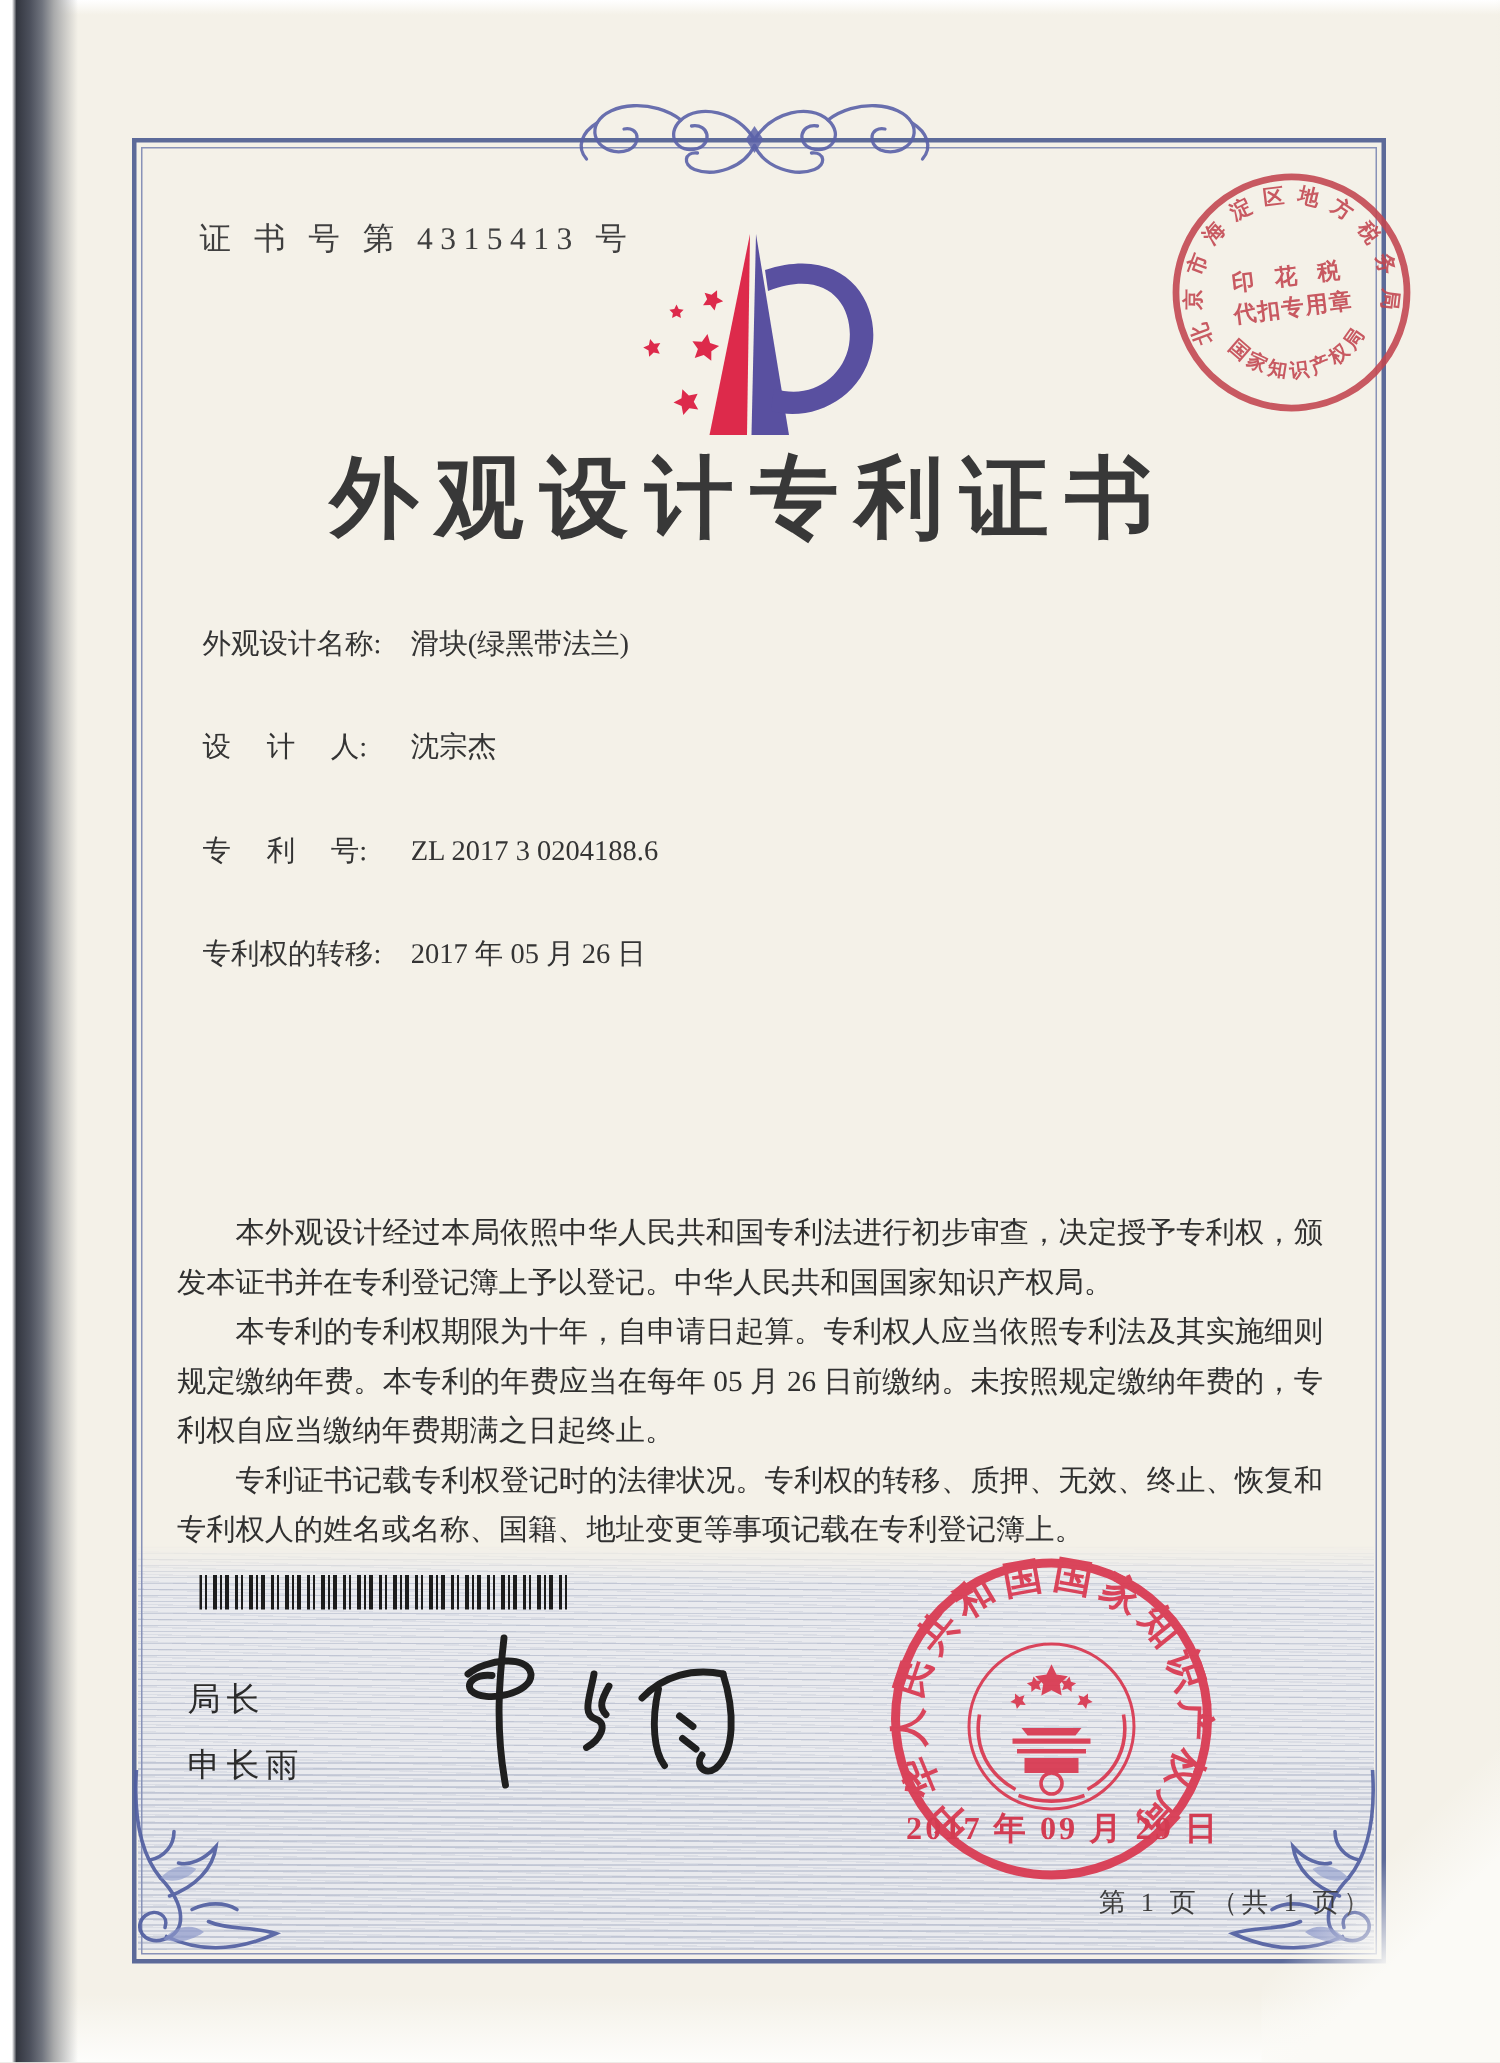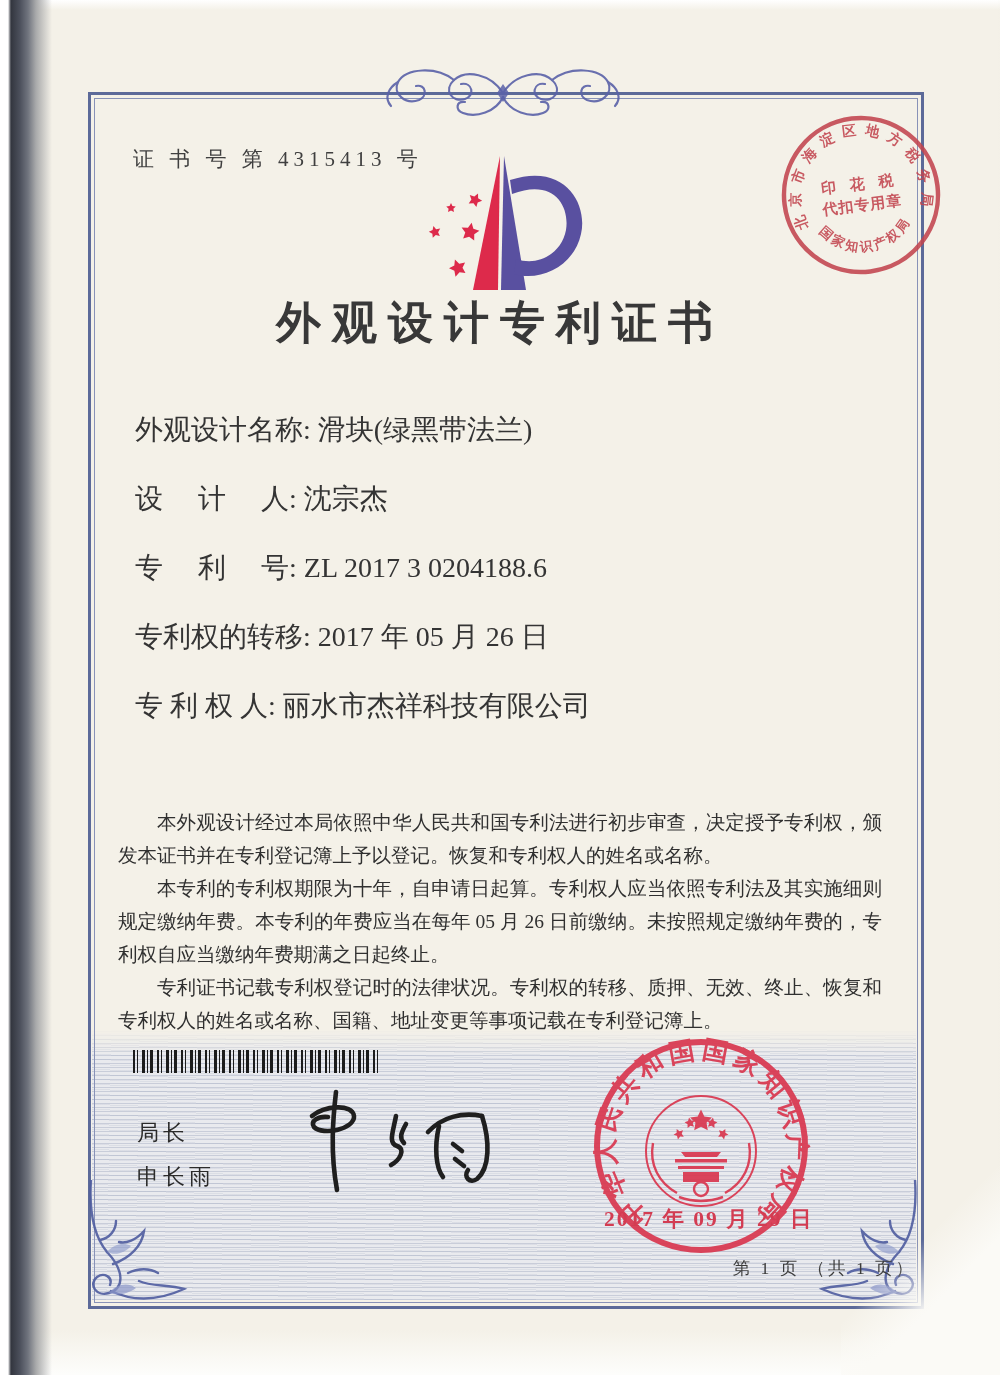--- a/index.html
+++ b/index.html
@@ -26,36 +26,36 @@
     background-image:
       repeating-linear-gradient(0deg,rgba(148,158,184,.38) 0 1px,rgba(0,0,0,0) 1px 4px),
       repeating-linear-gradient(2deg,rgba(148,158,184,.16) 0 1px,rgba(0,0,0,0) 1px 5px);
     -webkit-mask-image:linear-gradient(180deg,transparent 0,#000 26px);
     mask-image:linear-gradient(180deg,transparent 0,#000 26px);}
   .cert-no{position:absolute;left:133px;top:145px;font-size:21px;letter-spacing:5px;color:#3f3f3f;z-index:3;}
   .logo{position:absolute;left:413px;top:150px;width:184px;height:148px;z-index:3;}
   .tax-stamp{position:absolute;left:772px;top:106px;width:178px;height:178px;z-index:4;
     transform:rotate(-7deg);opacity:.88;}
   .title{position:absolute;left:0;top:293px;width:1000px;text-align:center;z-index:3;
-    font-size:45px;font-weight:bold;letter-spacing:11px;color:#383838;}
+    font-size:59px;font-weight:bold;letter-spacing:11px;color:#383838;}
   .fields{position:absolute;left:135px;top:416px;width:740px;z-index:3;}
-  .field-row{font-size:28px;line-height:28px;margin-bottom:41px;color:#343434;}
+  .field-row{font-size:19px;line-height:28px;margin-bottom:41px;color:#343434;}
   .field-label{display:inline-block;min-width:134px;white-space:pre;}
   .field-value{white-space:pre;}
   .paras{position:absolute;left:118px;top:806px;width:764px;z-index:3;
     font-size:19.5px;line-height:33px;text-align:justify;color:#303030;}
   .paras p{margin:0;text-indent:2em;}
   .barcode{position:absolute;left:133px;top:1050px;width:248px;height:23px;z-index:3;
     background:repeating-linear-gradient(90deg,
       #1c1c1c 0 2px,rgba(0,0,0,0) 2px 4px,
       #1c1c1c 4px 5px,rgba(0,0,0,0) 5px 9px,
       #1c1c1c 9px 12px,rgba(0,0,0,0) 12px 14px,
       #1c1c1c 14px 15px,rgba(0,0,0,0) 15px 17px,
       #1c1c1c 17px 20px,rgba(0,0,0,0) 20px 24px);}
-  .issuer{position:absolute;left:137px;top:1118px;z-index:3;font-size:22px;letter-spacing:4px;color:#2b2b2b;}
+  .issuer{position:absolute;left:125px;top:1118px;z-index:3;font-size:22px;letter-spacing:4px;color:#2b2b2b;}
   .issuer div{margin-bottom:14px;}
   .sig{position:absolute;left:292px;top:1086px;width:215px;height:112px;z-index:3;}
   .seal{position:absolute;left:586px;top:1031px;width:230px;height:230px;z-index:3;opacity:.92;}
   .seal-date{position:absolute;left:604px;top:1204px;z-index:5;font-size:21.5px;letter-spacing:2px;
     color:#d33c52;font-weight:bold;white-space:pre;}
   .footer{position:absolute;left:0;top:1256px;width:916px;text-align:right;z-index:3;
     font-size:17.5px;letter-spacing:3px;color:#3c3c3c;}
   .ornament-top{position:absolute;left:358px;top:62px;width:290px;height:64px;z-index:3;}
   .flourish{position:absolute;width:124px;height:128px;z-index:3;}
   .flourish.bl{left:80px;top:1180px;}
@@ -149,25 +149,24 @@
     <text x="89" y="104" text-anchor="middle" font-size="15" letter-spacing="1" fill="#c2454f" font-weight="bold">代扣专用章</text>
   </svg>
 
   <div class="title">外观设计专利证书</div>
 
   <div class="fields">
     <div class="field-row"><span class="field-label">外观设计名称:</span> <span class="field-value">滑块(绿黑带法兰)</span></div>
     <div class="field-row"><span class="field-label">设　 计　 人:</span> <span class="field-value">沈宗杰</span></div>
     <div class="field-row"><span class="field-label">专　 利　 号:</span> <span class="field-value">ZL 2017 3 0204188.6</span></div>
     <div class="field-row"><span class="field-label">专利权的转移:</span> <span class="field-value">2017 年 05 月 26 日</span></div>
-    <div class="field-row"><span class="field-label">专 利 权 人:</span> <span class="field-value">丽水市杰祥科技有限公司</span></div>
   </div>
 
   <div class="paras">
-    <p>本外观设计经过本局依照中华人民共和国专利法进行初步审查，决定授予专利权，颁发本证书并在专利登记簿上予以登记。恢复和专利权人的姓名或名称。</p>
+    <p>本外观设计经过本局依照中华人民共和国专利法进行初步审查，决定授予专利权，颁发本证书并在专利登记簿上予以登记。中华人民共和国国家知识产权局。</p>
     <p>本专利的专利权期限为十年，自申请日起算。专利权人应当依照专利法及其实施细则规定缴纳年费。本专利的年费应当在每年 05 月 26 日前缴纳。未按照规定缴纳年费的，专利权自应当缴纳年费期满之日起终止。</p>
     <p>专利证书记载专利权登记时的法律状况。专利权的转移、质押、无效、终止、恢复和专利权人的姓名或名称、国籍、地址变更等事项记载在专利登记簿上。</p>
   </div>
 
   <div class="barcode"></div>
 
   <div class="issuer">
     <div>局长</div>
     <div>申长雨</div>
   </div>

